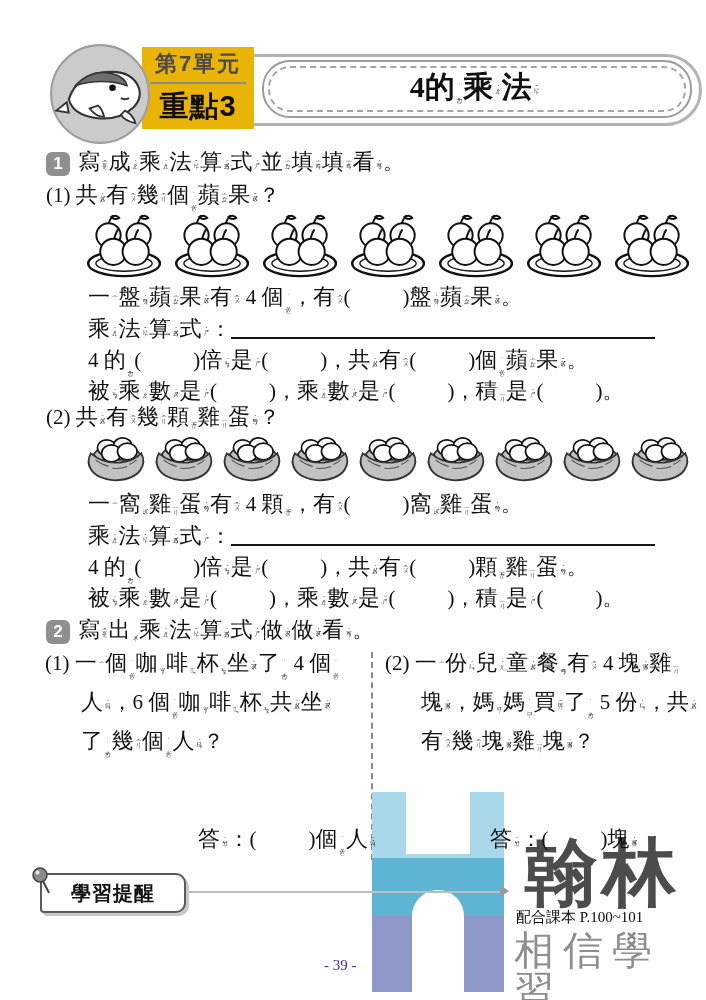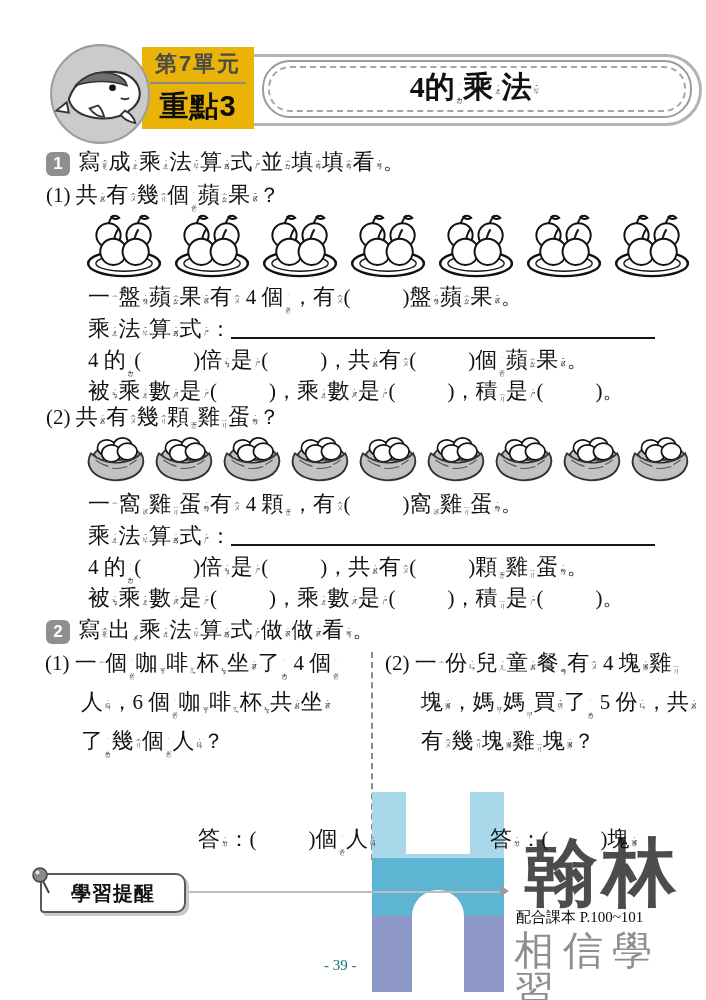--- a/index.html
+++ b/index.html
@@ -54,21 +54,21 @@
   .ribbon-label{font-size:20px;font-weight:bold;letter-spacing:1px;}
   .pin{position:absolute;left:30px;top:866px;z-index:5;}
   .arrow-line{position:absolute;left:184px;top:891px;width:316px;border-top:2px solid #bdbdbd;z-index:3;}
   .arrow-head{position:absolute;left:500px;top:885px;width:0;height:0;border-left:9px solid #9a9a9a;
               border-top:6px solid transparent;border-bottom:6px solid transparent;z-index:3;}
   .ref-text{position:absolute;left:516px;top:908px;font-size:15px;font-family:"Liberation Serif",serif;
             color:#0a0a0a;z-index:4;white-space:nowrap;}
   .reminder{position:absolute;left:44px;top:921px;font-size:17px;font-family:"Liberation Serif",serif;
             color:#141414;z-index:2;white-space:nowrap;}
   .pagenum{position:absolute;left:324px;top:957px;font-size:15px;font-family:"Liberation Serif",serif;
-           color:#0f766e;z-index:2;}
+           color:#4c1d95;z-index:2;}
   .hidden-defs{position:absolute;width:0;height:0;overflow:hidden;}
 </style>
 </head>
 <body>
 
 <svg class="hidden-defs" aria-hidden="true">
   <defs>
     <g id="sym-plate">
       <ellipse cx="41" cy="52" rx="37" ry="13" fill="#fff" stroke="#111" stroke-width="2.5"></ellipse>
       <ellipse cx="41" cy="52" rx="29" ry="8" fill="#fff" stroke="#111" stroke-width="1.4"></ellipse>

